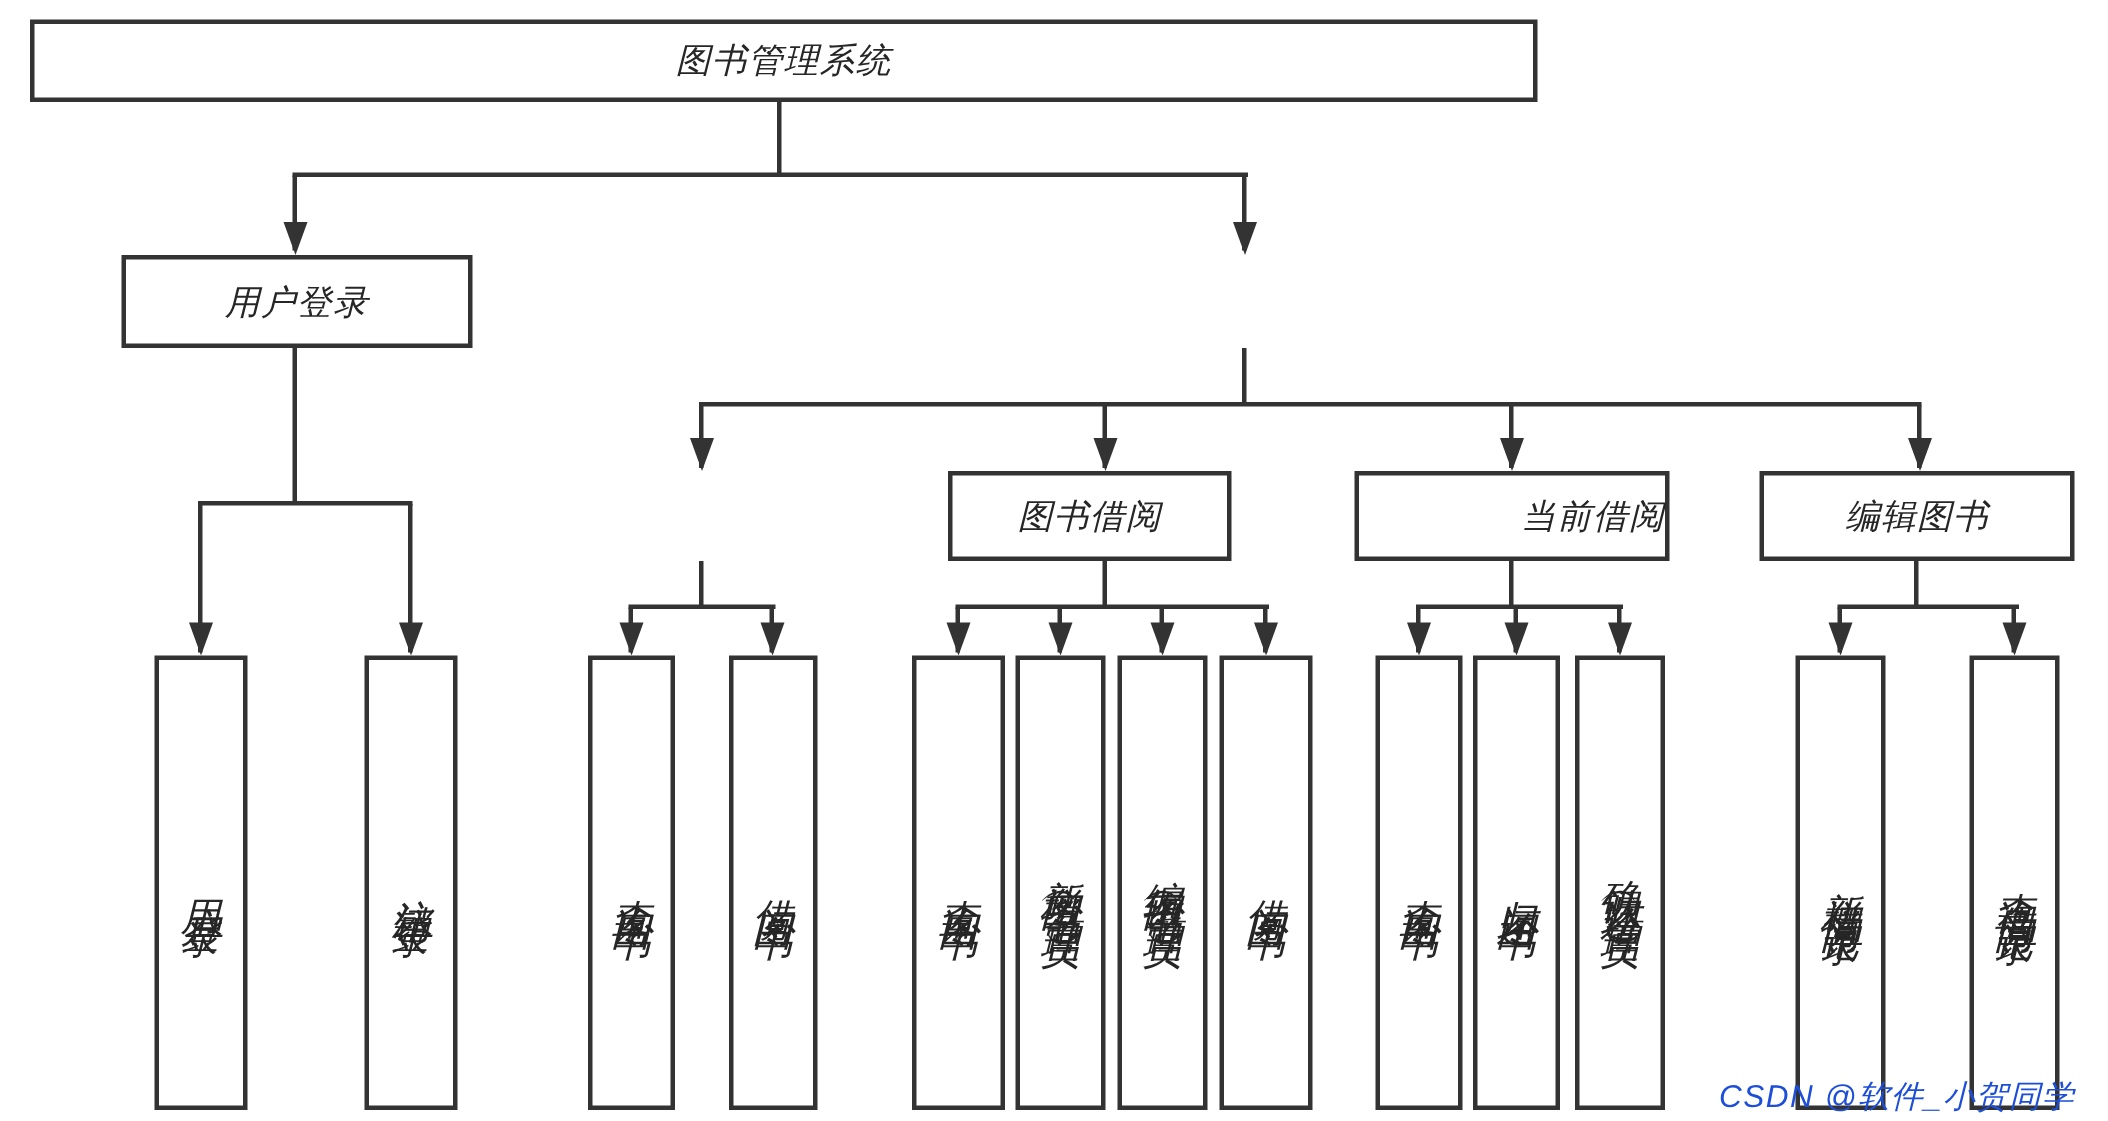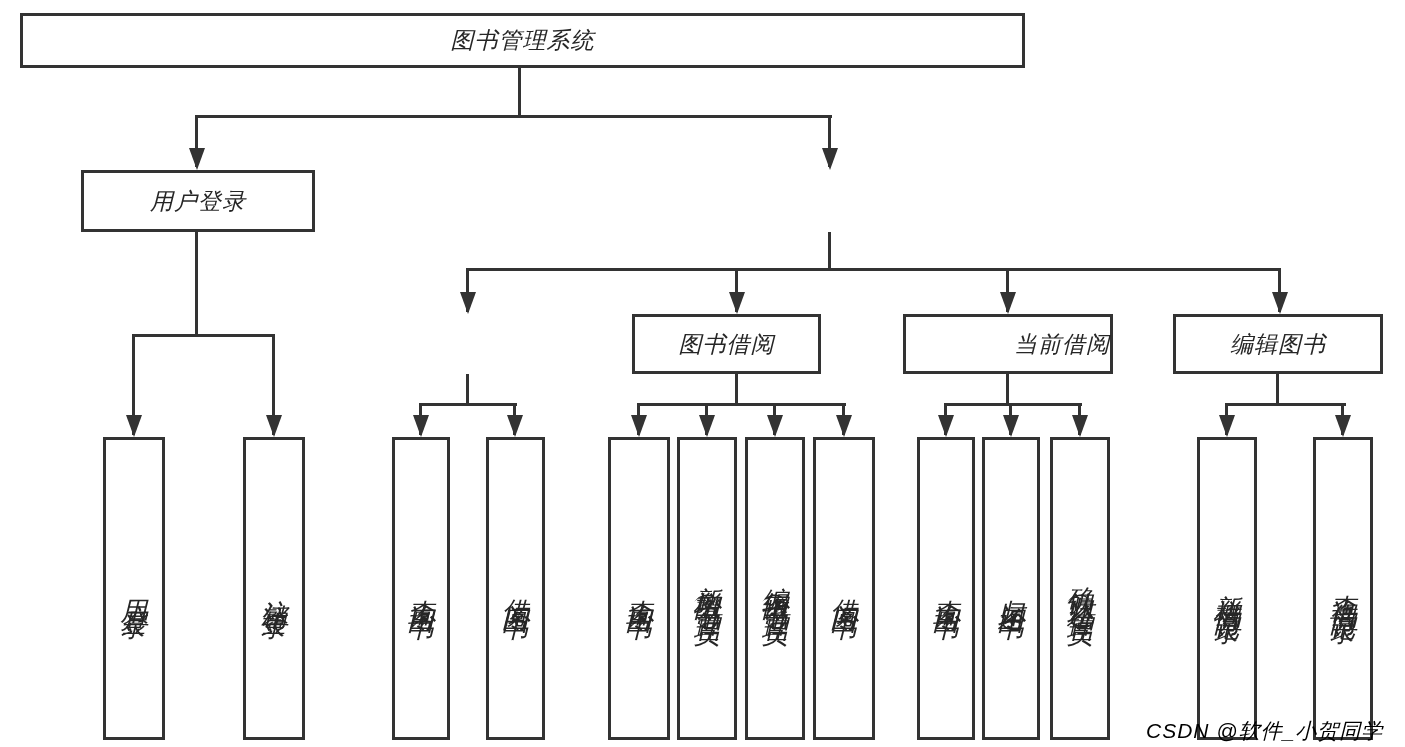--- a/index.html
+++ b/index.html
@@ -33,21 +33,21 @@
   .arr{
     position:absolute;width:0;height:0;
     border-left:8px solid transparent;
     border-right:8px solid transparent;
     border-top:22px solid #333333;
   }
   .watermark{
     position:absolute;
     left:1146px;top:717px;
     font-size:21px;
-    color:#000000;
+    color:#1d4ed8;
     letter-spacing:1px;
     z-index:5;
     white-space:nowrap;
   }
 </style>
 </head>
 <body>
 
 <div class="canvas">
 

